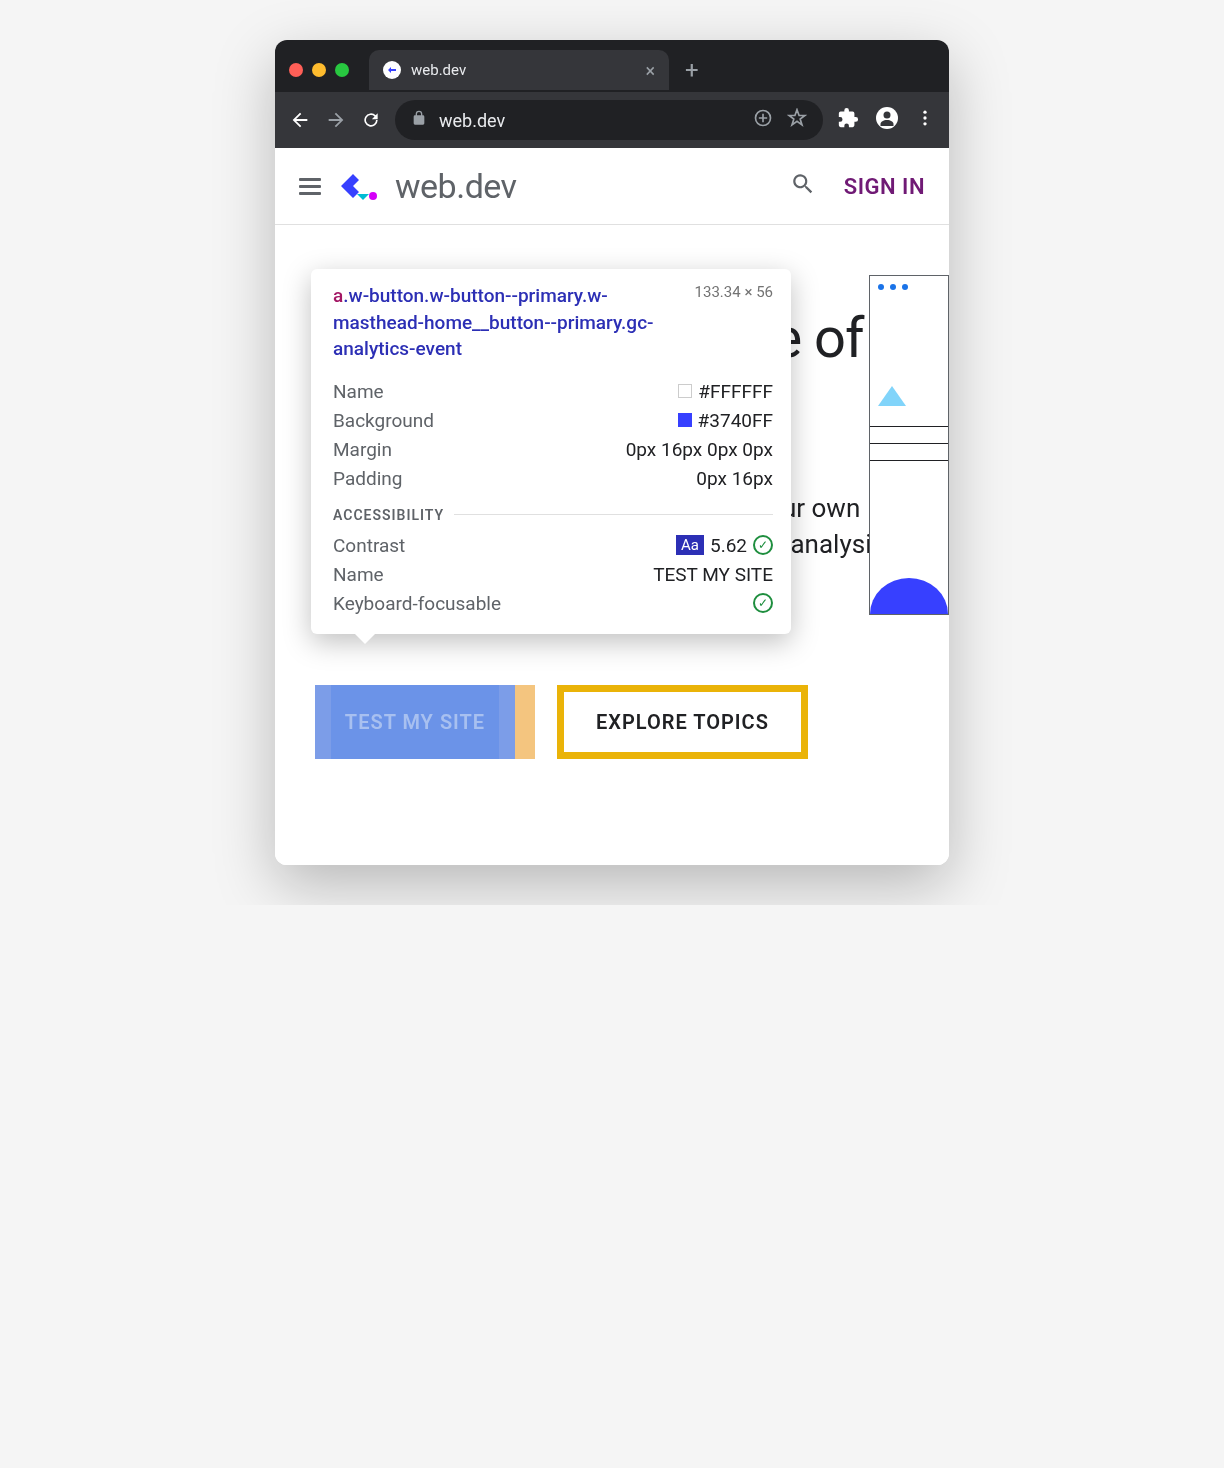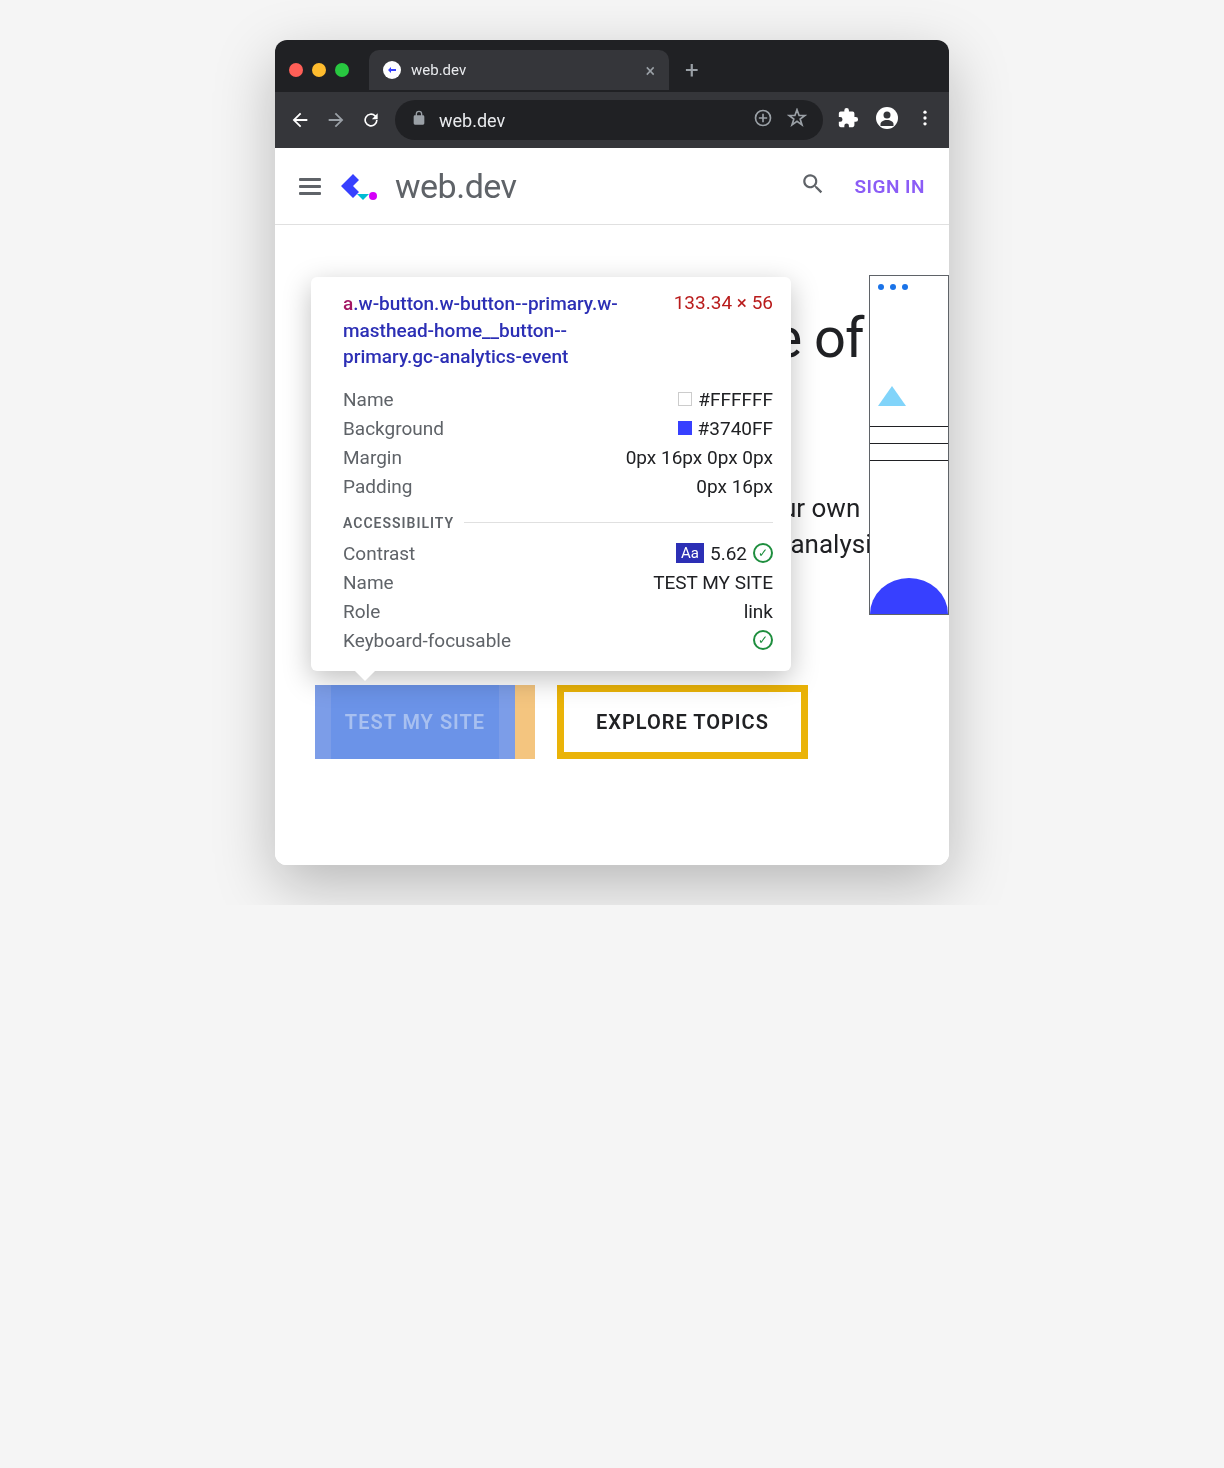--- a/index.html
+++ b/index.html
@@ -90,21 +90,21 @@
   border-bottom: 1px solid #e0e0e0;
   gap: 18px;
 }
 .hamburger { display:flex; flex-direction:column; gap:4px; cursor:pointer; }
 .hamburger span { width:22px; height:3px; background:#5f6368; border-radius:1px; }
 .logo { display:flex; align-items:center; gap:10px; }
 .logo-mark { width:46px; height:36px; position:relative; }
 .site-name { font-size: 34px; color:#5f6368; font-weight:400; letter-spacing:-0.5px; }
 .header-right { margin-left:auto; display:flex; align-items:center; gap:28px; }
 .search-btn { cursor:pointer; }
-.signin { font-size:19px; font-weight:600; color:#8b5cf6; letter-spacing:0.5px; cursor:pointer; }
+.signin { font-size:22px; font-weight:600; color:#701a75; letter-spacing:0.5px; cursor:pointer; }
 .hero {
   background: #fff;
   padding: 60px 40px 90px 40px;
   position: relative;
   overflow: hidden;
 }
 .hero-title-frag {
   position:absolute;
   top: 80px;
   left: 480px;
@@ -174,43 +174,43 @@
   color:#a8c0f0;
 }
 .btn-secondary {
   border:7px solid #eab308;
   background:#fff;
   color:#202124;
 }
 .tooltip {
   position:absolute;
   left: 36px;
-  top: 52px;
+  top: 44px;
   width: 480px;
   background:#fff;
   border-radius:6px;
   box-shadow: 0 8px 28px rgba(0,0,0,0.25);
-  padding: 14px 18px 16px 32px;
+  padding: 14px 18px 16px 22px;
   z-index:10;
 }
 .tooltip::after {
   content:"";
   position:absolute;
   bottom:-10px;
   left:44px;
   width:0;height:0;
   border-left:10px solid transparent;
   border-right:10px solid transparent;
   border-top:10px solid #fff;
 }
 .tt-header { display:flex; gap:12px; margin-bottom:14px; }
 .tt-selector { flex:1; font-size:19px; line-height:1.4; }
 .tt-tag { color:#a31764; font-weight:500; }
 .tt-class { color:#2c2fb5; font-weight:500; }
-.tt-dims { color:#b91c1c; font-size:19px; white-space:nowrap; }
+.tt-dims { color:#737373; font-size:15px; white-space:nowrap; }
 .tt-row { display:flex; justify-content:space-between; font-size:19px; color:#5f6368; padding:3px 0; }
 .tt-row .val { color:#202124; display:flex; align-items:center; gap:6px; }
 .swatch { width:14px;height:14px;border:1px solid #ccc;display:inline-block; }
 .tt-section { font-size:14px; font-weight:600; color:#5f6368; letter-spacing:1px; margin:14px 0 8px 0; display:flex; align-items:center; gap:10px; }
 .tt-section::after { content:""; flex:1; height:1px; background:#e0e0e0; }
 .aa-badge { background:#2c2fb5; color:#fff; padding:1px 5px; font-size:15px; }
 .check-icon { width:20px;height:20px;border:2px solid #1e8e3e;border-radius:50%;display:inline-flex;align-items:center;justify-content:center;color:#1e8e3e;font-size:12px; }
 .footer-area { height:80px; background:#fff; }
 </style>
 </head>
@@ -384,24 +384,20 @@
             <span class="aa-badge">Aa</span>
             <span>5.62</span>
             <span class="check-icon">✓</span>
           </span>
         </div>
         <div class="tt-row">
           <span>Name</span>
           <span class="val">TEST MY SITE</span>
         </div>
         <div class="tt-row">
-          <span>Role</span>
-          <span class="val">link</span>
-        </div>
-        <div class="tt-row">
           <span>Keyboard-focusable</span>
           <span class="val">
               <span class="check-icon">✓</span>
             </span>
         </div>
       </div>
 
       <div class="buttons">
         <div class="btn btn-primary-highlighted">
           <div class="hl-outer"></div>

